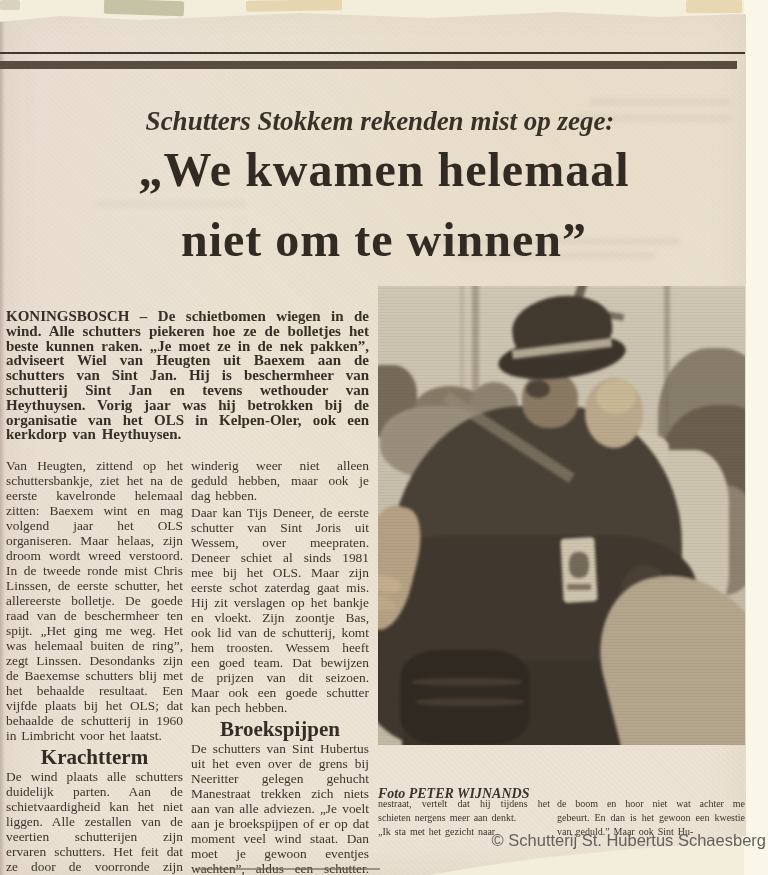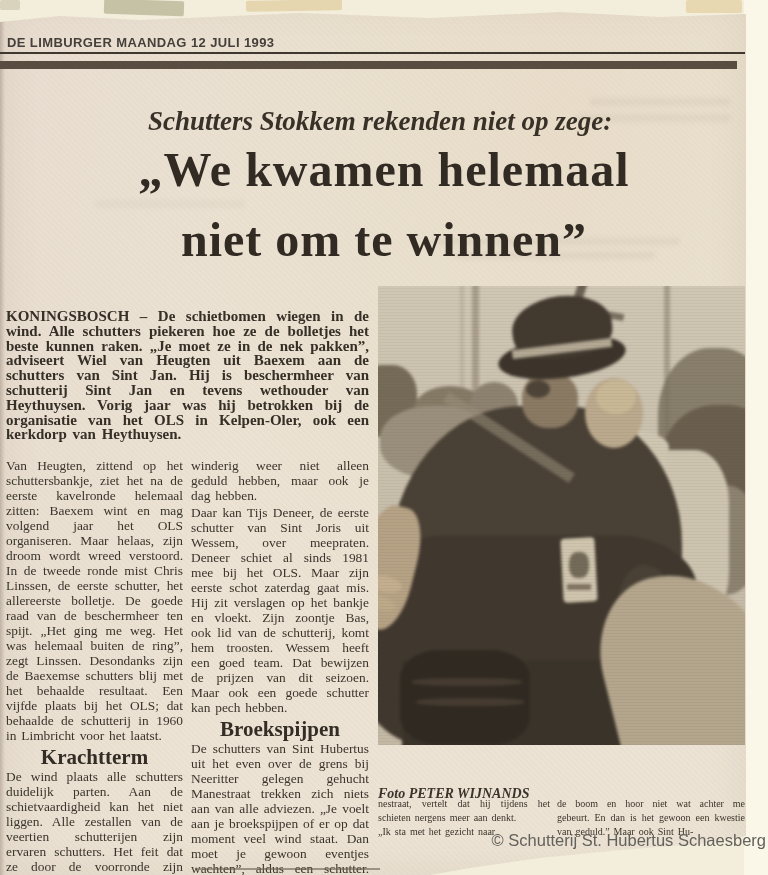--- a/index.html
+++ b/index.html
@@ -114,31 +114,30 @@
 <div class="stage">
 
   <div class="frag frag1"></div>
   <div class="frag frag2"></div>
   <div class="frag frag3"></div>
   <div class="frag frag4"></div>
 
   <div class="paper">
     <div class="edge-shadow"></div>
 
-    <div class="masthead">DE LIMBURGER MAANDAG 12 JULI 1993</div>
     <div class="rule-thin"></div>
     <div class="rule-thick"></div>
 
     <div class="bleed b1"></div>
     <div class="bleed b2"></div>
     <div class="bleed b3"></div>
     <div class="bleed b4"></div>
     <div class="bleed b5"></div>
 
-    <div class="kicker">Schutters Stokkem rekenden niet op zege:</div>
+    <div class="kicker">Schutters Stokkem rekenden mist op zege:</div>
     <div class="headline hl1">„We kwamen helemaal</div>
     <div class="headline hl2">niet om te winnen”</div>
 
     <div class="intro">KONINGSBOSCH – De schietbomen wiegen in de wind. Alle schutters piekeren hoe ze de bolletjes het beste kunnen raken. „Je moet ze in de nek pakken”, adviseert Wiel van Heugten uit Baexem aan de schutters van Sint Jan. Hij is beschermheer van schutterij Sint Jan en tevens wethouder van Heythuysen. Vorig jaar was hij betrokken bij de organisatie van het OLS in Kelpen-Oler, ook een kerkdorp van Heythuysen.</div>
 
     <div class="col col1">
       <p>Van Heugten, zittend op het schuttersbankje, ziet het na de eerste kavelronde helemaal zitten: Baexem wint en mag volgend jaar het OLS organiseren. Maar helaas, zijn droom wordt wreed verstoord. In de tweede ronde mist Chris Linssen, de eerste schutter, het allereerste bolletje. De goede raad van de beschermheer ten spijt. „Het ging me weg. Het was helemaal buiten de ring”, zegt Linssen. Desondanks zijn de Baexemse schutters blij met het behaalde resultaat. Een vijfde plaats bij het OLS; dat behaalde de schutterij in 1960 in Limbricht voor het laatst.</p>
       <div class="subhead">Krachtterm</div>
       <p>De wind plaats alle schutters duidelijk parten. Aan de schietvaardigheid kan het niet liggen. Alle zestallen van de veertien schutterijen zijn ervaren schutters. Het feit dat ze door de voorronde zijn gekomen bewijst dat. Maar los daarvan moet je bij</p>
     </div>

